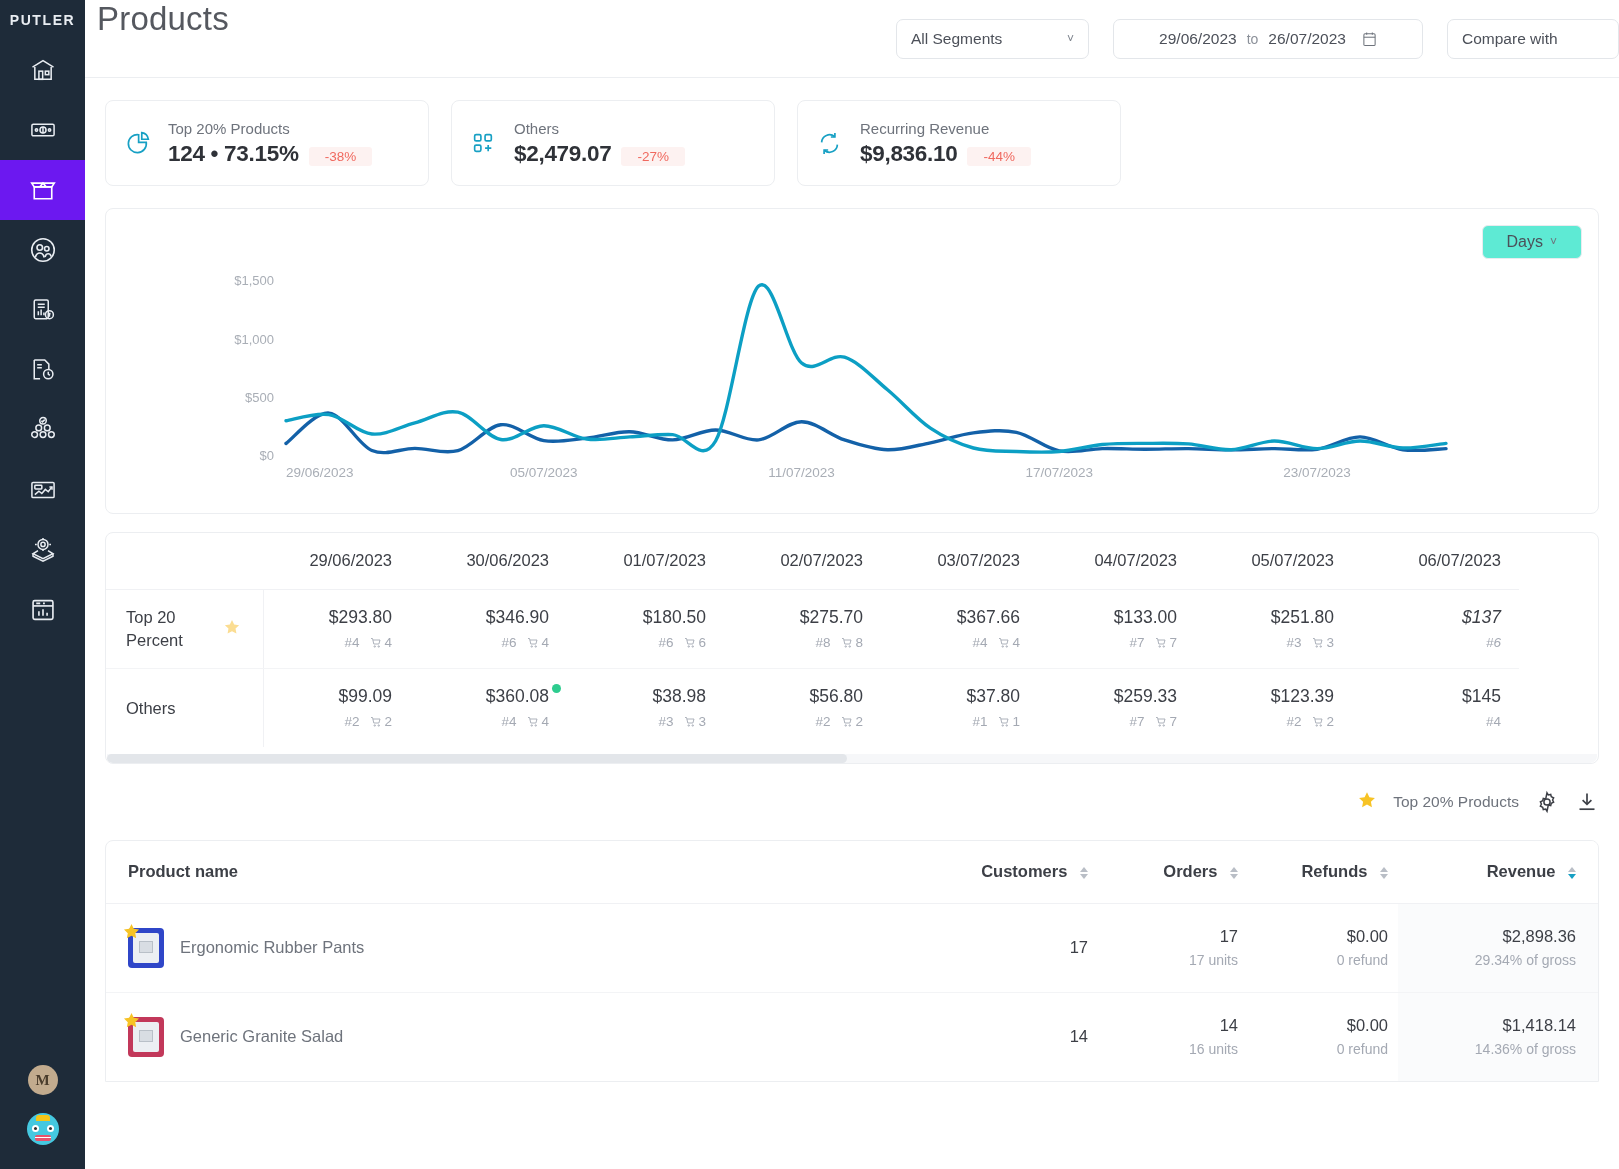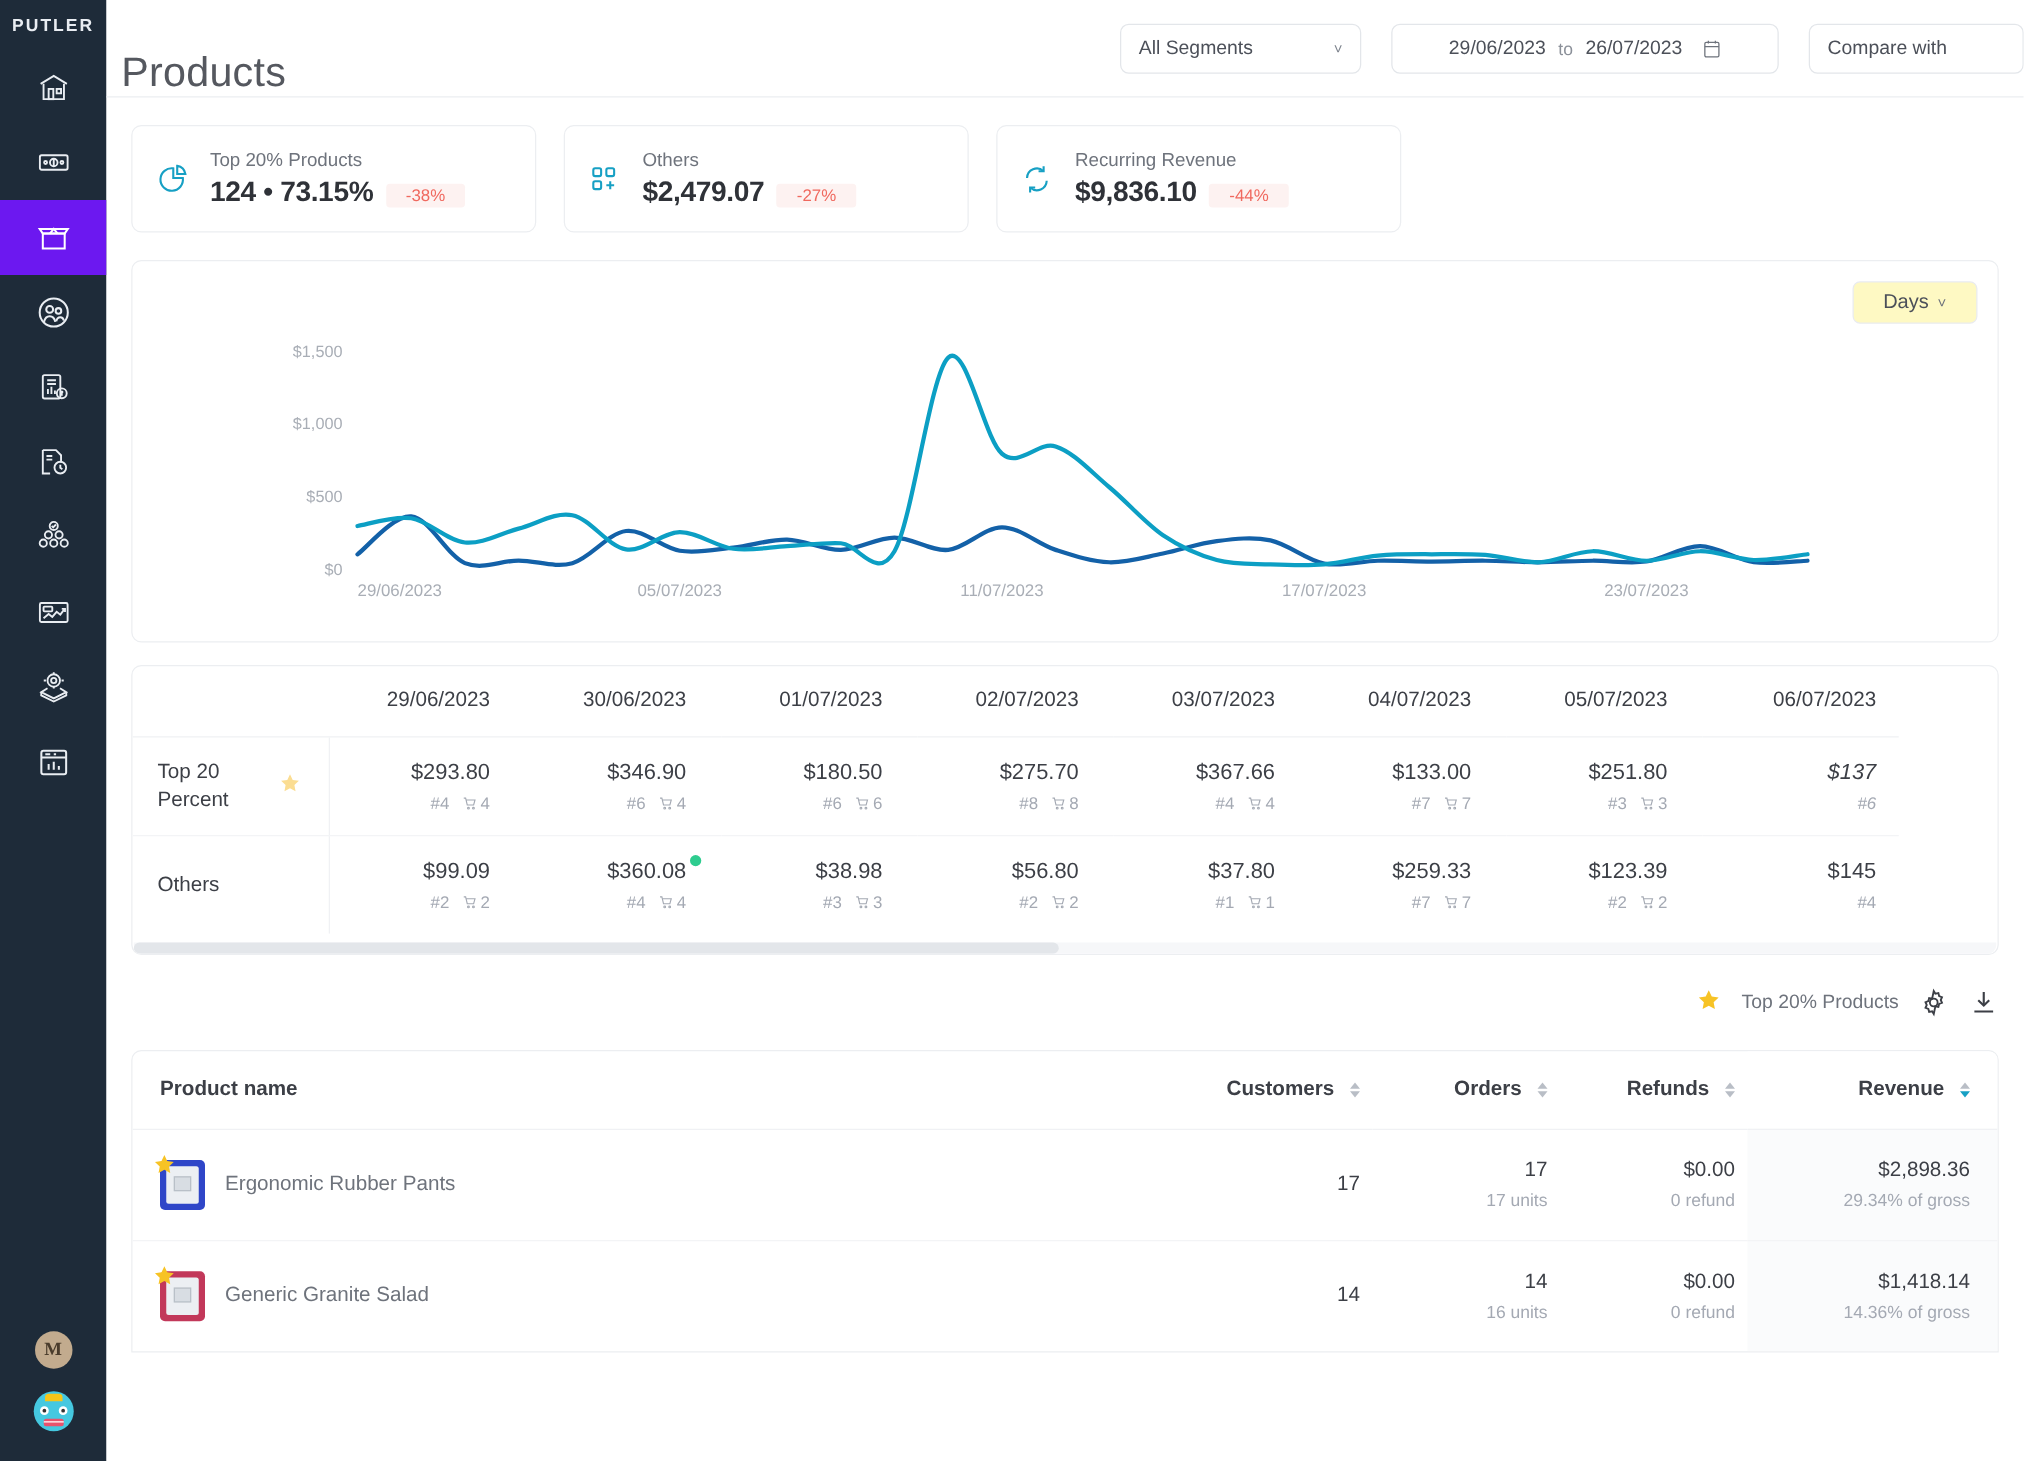--- a/index.html
+++ b/index.html
@@ -41,21 +41,21 @@
   .avatar-face .eye.l{left:5px;} .avatar-face .eye.r{right:5px;}
   .avatar-face .eye:after{content:'';position:absolute;top:2px;left:2px;width:3px;height:3px;background:#333;border-radius:50%;}
   .avatar-face .mouth{position:absolute;bottom:4px;left:8px;width:16px;height:6px;background:#e8526c;border-radius:2px;}
   .avatar-face .mouth:after{content:'';position:absolute;top:2px;left:0;width:16px;height:1px;background:#fff;}
 
   
   #main { position: absolute; left: 85px; top: 0; width: 1534px; height: 1169px; overflow: hidden; }
 
   
   #topbar {
-    height: 78px; border-bottom: 1px solid #eceef1; display: flex; align-items: flex-end;
+    height: 78px; border-bottom: 1px solid #eceef1; display: flex; align-items: flex-start;
     padding: 0 0 0 12px; position: relative;
   }
   #page-title { font-size: 33px; color: #55585f; font-weight: normal; letter-spacing: .2px; }
   .ctrl-group { position: absolute; right: 0px; top: 19px; display: flex; align-items: center; gap: 24px; }
   .ctrl {
     height: 40px; border: 1px solid #e3e6ea; border-radius: 7px; background: #fff;
     display: flex; align-items: center; padding: 0 14px; font-size: 15.5px; color: #4c5059;
     cursor: pointer; white-space: nowrap;
   }
   .ctrl .caret { margin-left: 30px; color: #7d838d; font-size: 12px; }
@@ -78,21 +78,21 @@
   .stat-delta { font-size: 13.5px; color: #f0695f; background: #fdf2f1; padding: 2px 16px; border-radius: 3px; }
 
   
   #chart-panel {
     margin: 22px 20px 0 20px; height: 306px; border: 1px solid #eceef1; border-radius: 8px;
     background: #fff; position: relative;
   }
   #granularity {
     position: absolute; right: 16px; top: 16px; height: 34px; border: 1px solid #e9ebef;
     border-radius: 6px; display: flex; align-items: center; padding: 0 24px; gap: 7px;
-    font-size: 16px; color: #4c5059; cursor: pointer; background: #fef9c3;
+    font-size: 16px; color: #4c5059; cursor: pointer; background: #5eead4;
   }
   #chart-svg { position: absolute; left: 0; top: 0; }
   .ytick { fill: #a9aeb6; font-size: 13px; font-family: "Liberation Sans", sans-serif; }
   .xtick { fill: #a9aeb6; font-size: 13.5px; font-family: "Liberation Sans", sans-serif; }
 
   
   #matrix-panel {
     margin: 18px 20px 0 20px; height: 232px; border: 1px solid #eceef1; border-radius: 8px;
     background: #fff; position: relative; overflow: hidden;
   }

